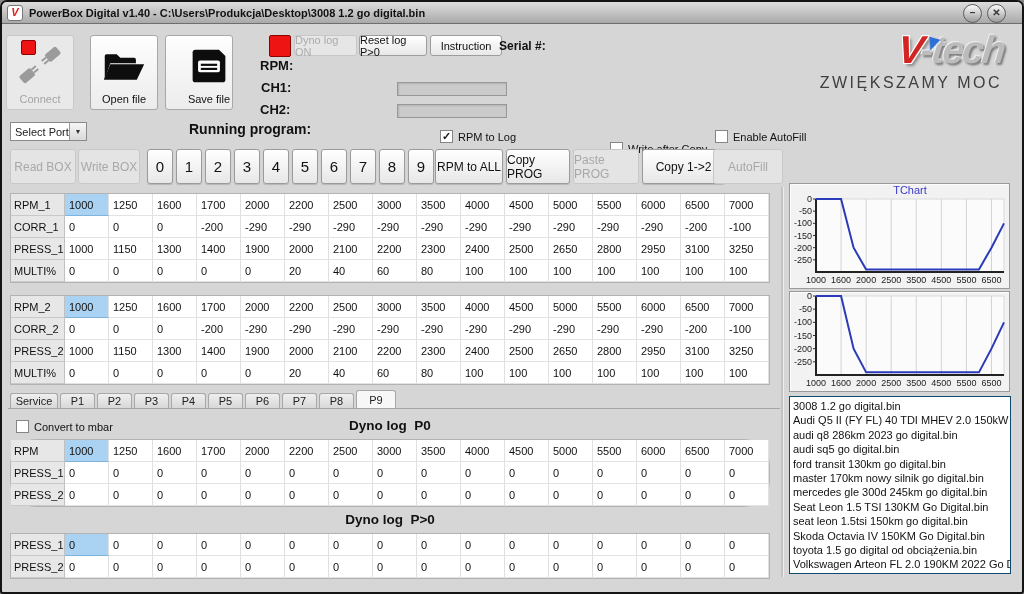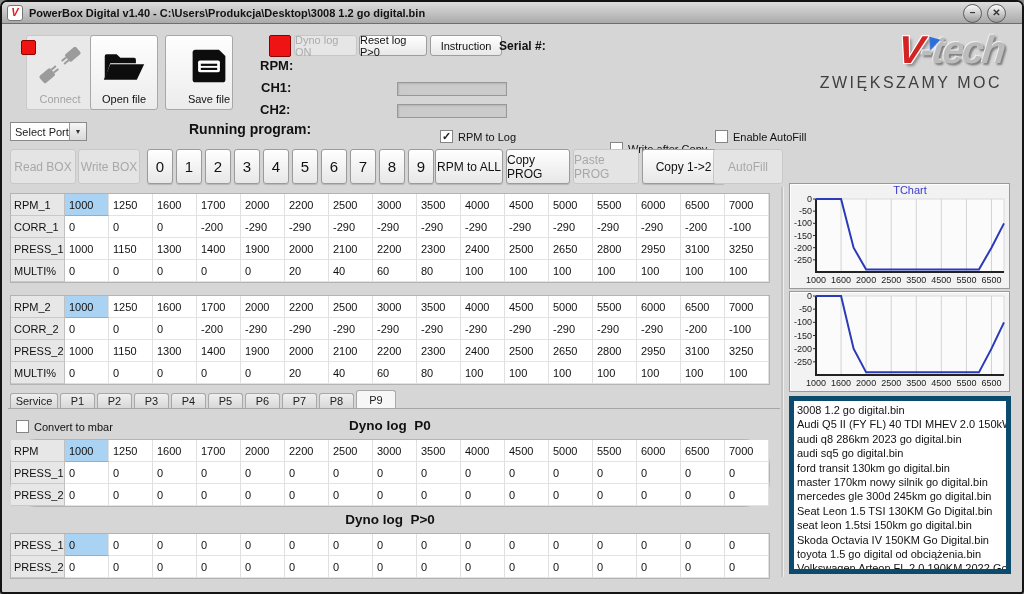--- a/index.html
+++ b/index.html
@@ -90,36 +90,36 @@
   .logo-v{color:#d32322;text-shadow:-1px -1px 0 #fff,1px -1px 0 #fff,-1px 1px 0 #fff,1px 1px 0 #fff,3px 3px 3px #8a8a8a;}
   .logo-rest{color:#bcbcbc;text-shadow:-1px -1px 0 #efefef,2px 2px 2px #7e7e7e;}
   .logo-arrow{position:absolute;left:132px;top:8px;width:0;height:0;border-left:6px solid transparent;
               border-right:6px solid transparent;border-top:13px solid #2f6fd8;transform:rotate(15deg);
               filter:drop-shadow(1px 1px 0 #fff);}
   .logo-tagline{font-size:16px;letter-spacing:2.5px;color:#3f3f3f;margin-top:4px;padding-right:8px;}
   .chart-panel{position:absolute;left:787px;width:221px;background:#f2f2f2;border:1px solid #9a9a9a;
                box-sizing:border-box;box-shadow:inset 1px 1px 0 #fdfdfd;}
   #chart1{top:181px;height:106px;} #chart2{top:289px;height:101px;}
   .filelist{position:absolute;left:787px;top:394px;width:222px;height:178px;background:#fff;
-            border:5px solid #0c4a6e;box-sizing:border-box;overflow:hidden;padding:2px 0 0 3px;}
+            border:1px solid #0c4a6e;box-sizing:border-box;overflow:hidden;padding:2px 0 0 3px;}
   .fitem{font-size:11px;line-height:14.4px;color:#111;white-space:nowrap;}
 </style>
 </head>
 <body>
 
 <div id="win">
 
   <div class="titlebar">
     <div class="app-icon">V</div>
     <div class="title-text">PowerBox Digital v1.40 - C:\Users\Produkcja\Desktop\3008 1.2 go digital.bin</div>
     <div class="winbtn" id="btn-min">–</div>
     <div class="winbtn" id="btn-close">✕</div>
   </div>
 
-  <div class="btn-big disabled" style="left:24px;">
+  <div class="btn-big disabled" style="left:4px;">
     <span>
       <svg width="50" height="42" viewBox="0 0 52 44">
           <g fill="#9b9b9b" transform="rotate(-40 26 22)">
         <rect x="1" y="17" width="15" height="10" rx="2"></rect>
             <rect x="16" y="19" width="6" height="2"></rect>
             <rect x="16" y="23" width="6" height="2"></rect>
         <rect x="36" y="17" width="15" height="10" rx="2"></rect>
             <rect x="30" y="19" width="6" height="2"></rect>
             <rect x="30" y="23" width="6" height="2"></rect>
       </g>

